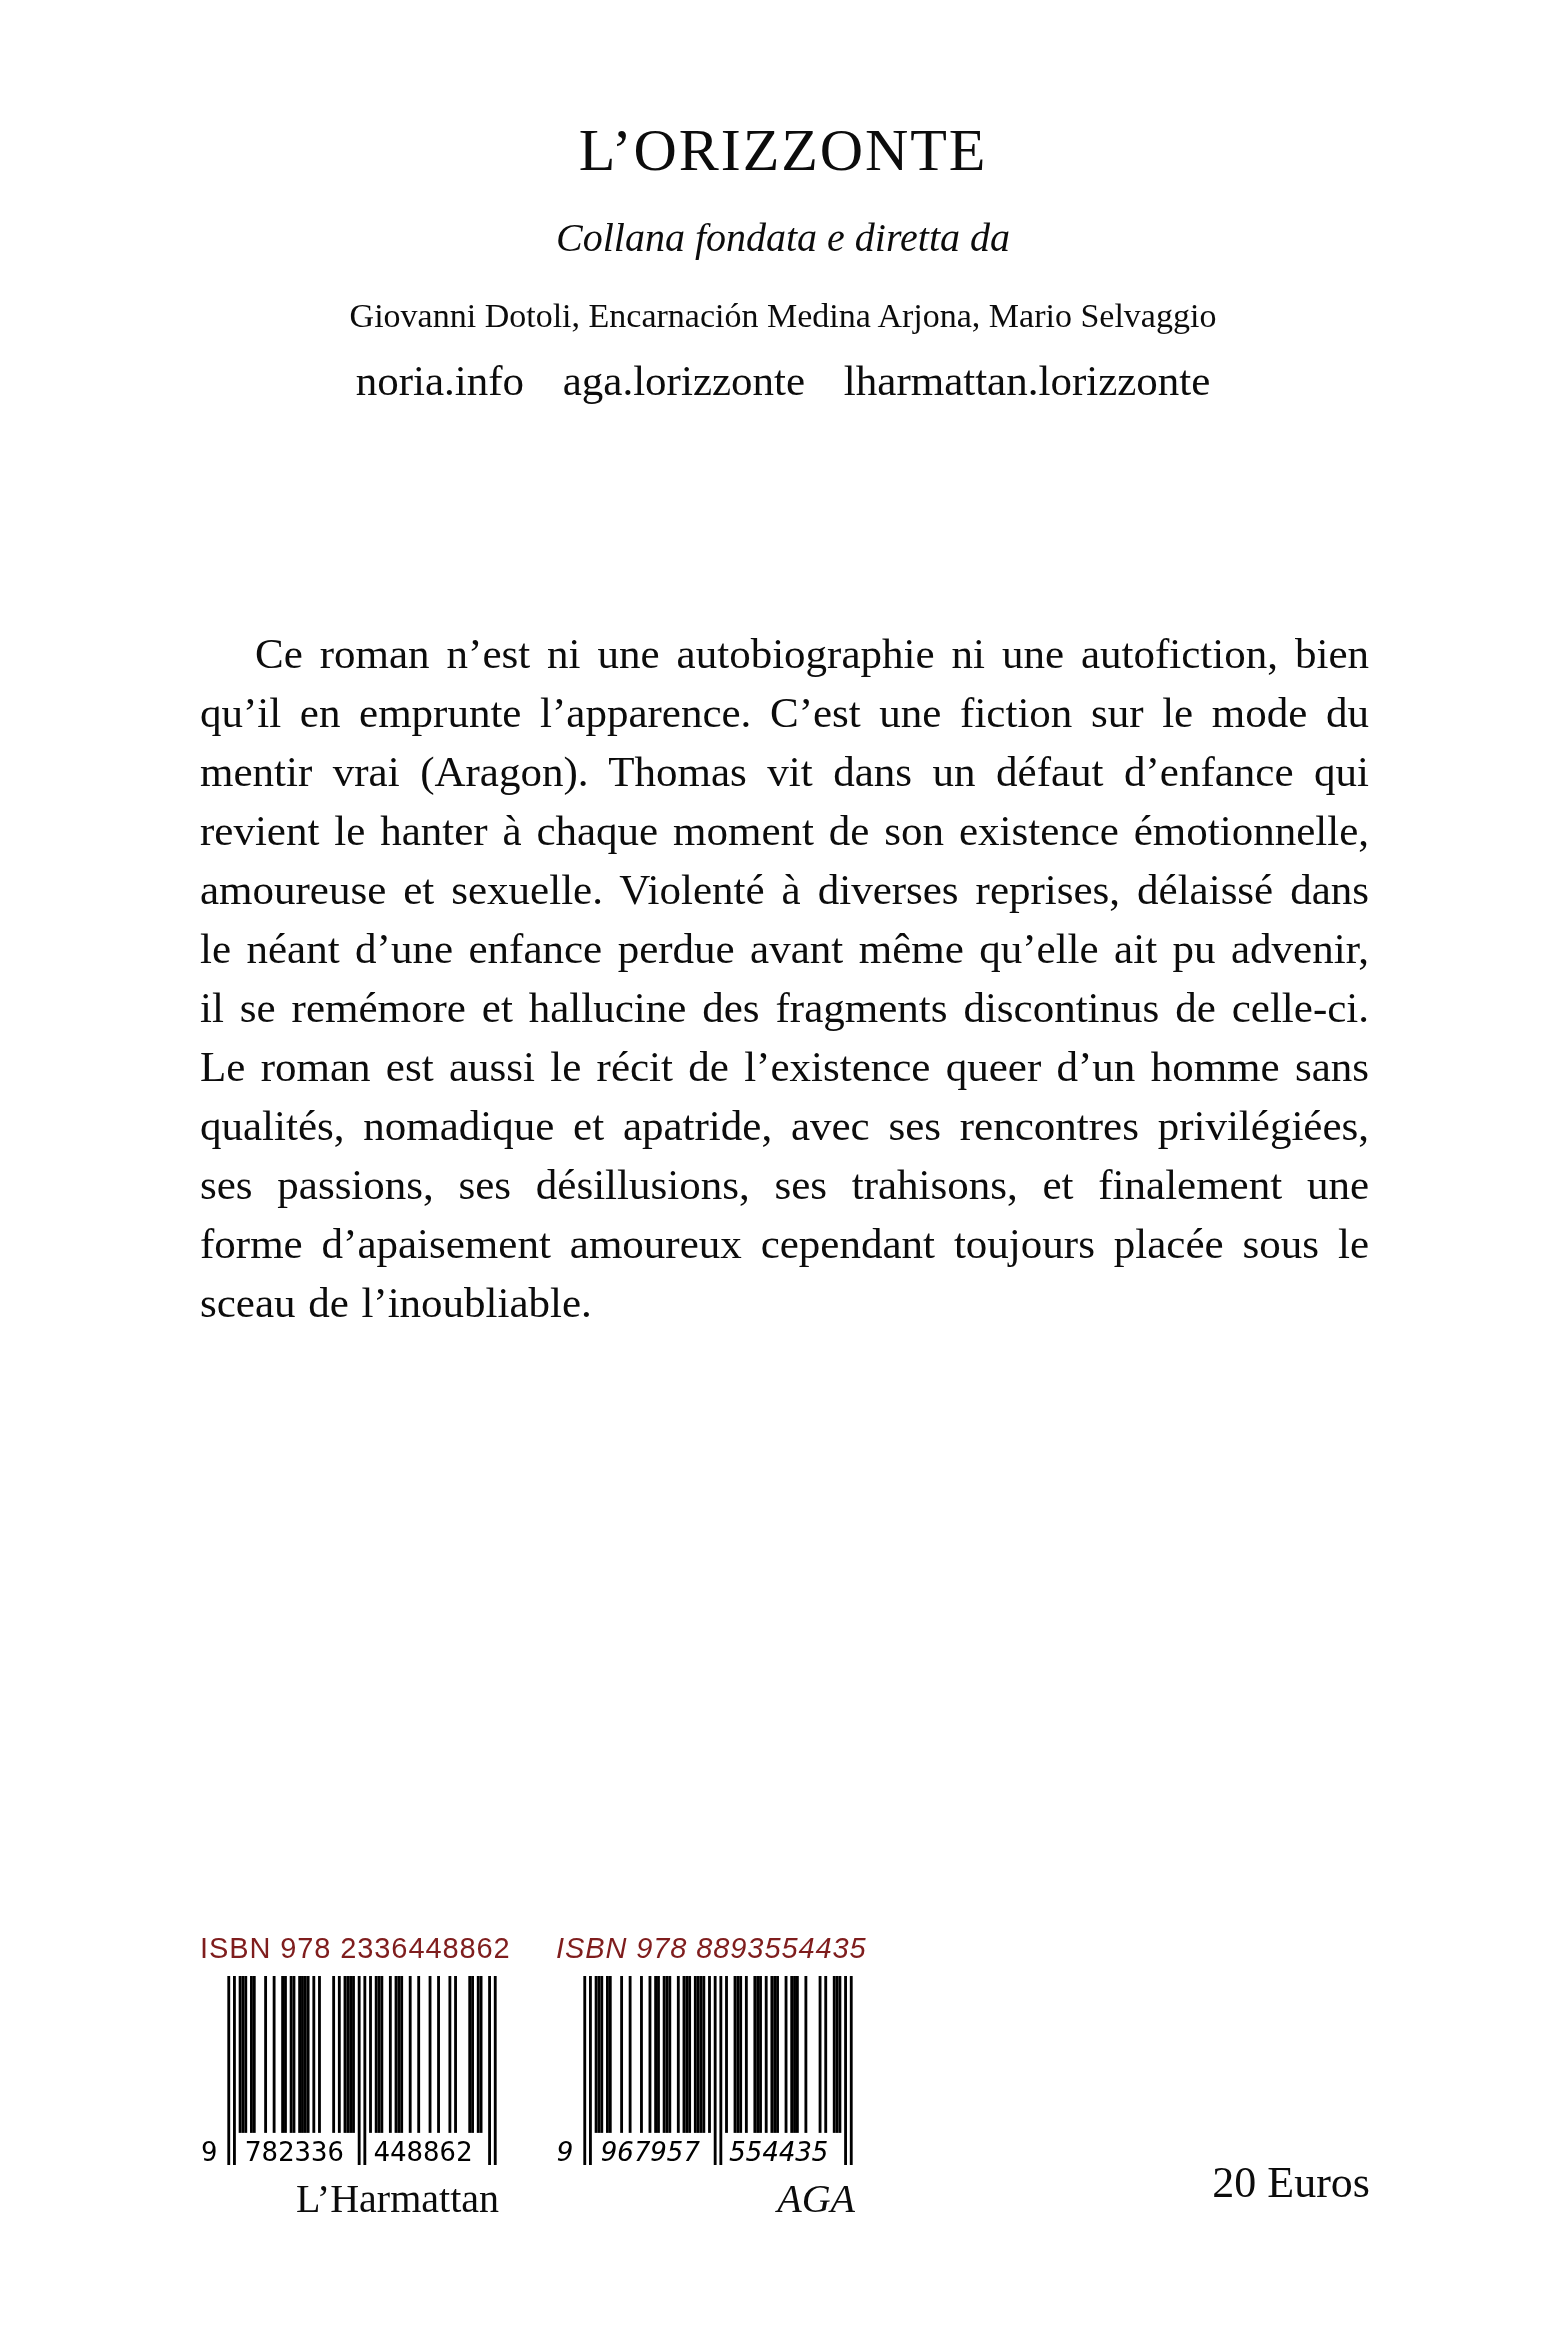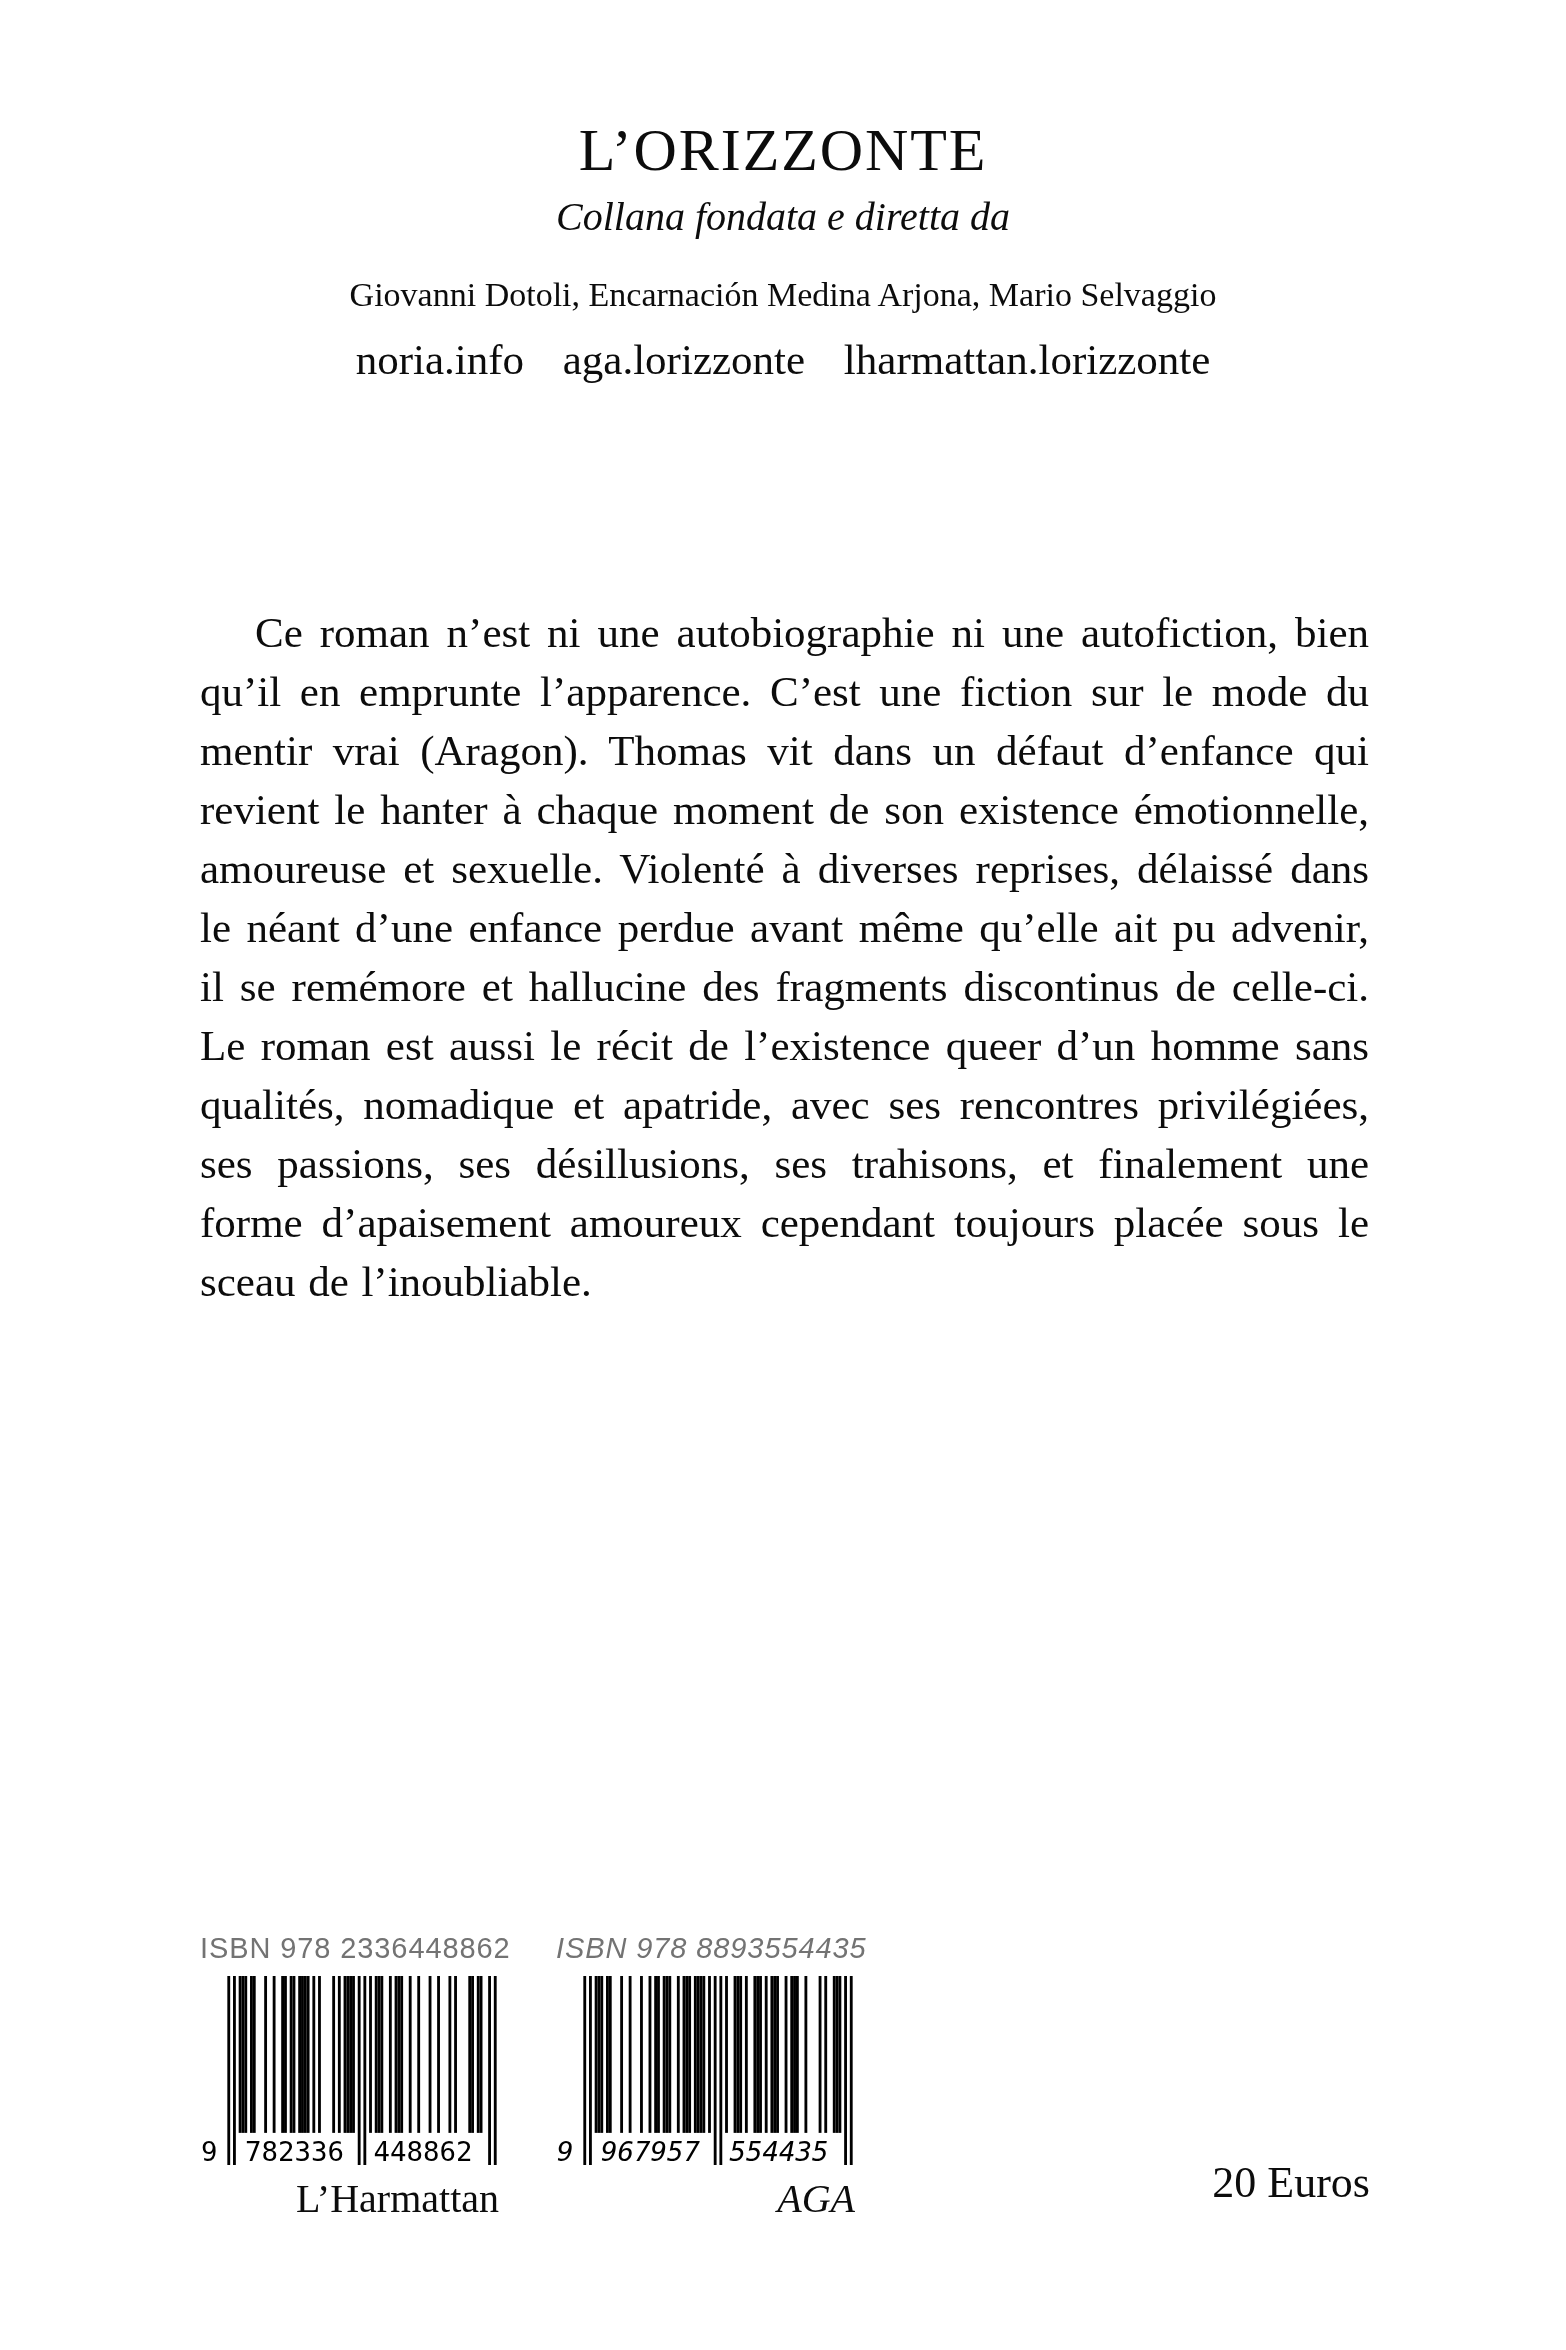--- a/index.html
+++ b/index.html
@@ -21,21 +21,21 @@
     padding-top: 116px;
     text-align: center;
   }
   .book-title {
     font-size: 60px;
     line-height: 68px;
     letter-spacing: 1.9px;
     font-weight: 400;
   }
   .series-subtitle {
-    margin-top: 8px;
+    margin-top: 29px;
     font-size: 40px;
     line-height: 49px;
     font-style: italic;
   }
   .series-directors {
     margin-top: 26px;
     font-size: 34px;
     line-height: 55px;
   }
   .series-links {
@@ -71,21 +71,21 @@
   }
   .barcode-block.first  { left: 0; }
   .barcode-block.second { left: 356px; font-style: italic; }
 
   .isbn-label {
     font-family: "Liberation Sans", sans-serif;
     font-size: 29px;
     line-height: 34px;
     letter-spacing: 0.9px;
     text-align: left;
-    color: #737373;
+    color: #7f1d1d;
     white-space: nowrap;
   }
   .bars-wrap {
     position: relative;
     margin-top: 11.4px;
     margin-left: 26.5px;
     width: 270px;
     height: 189px;
     text-align: left;
   }

